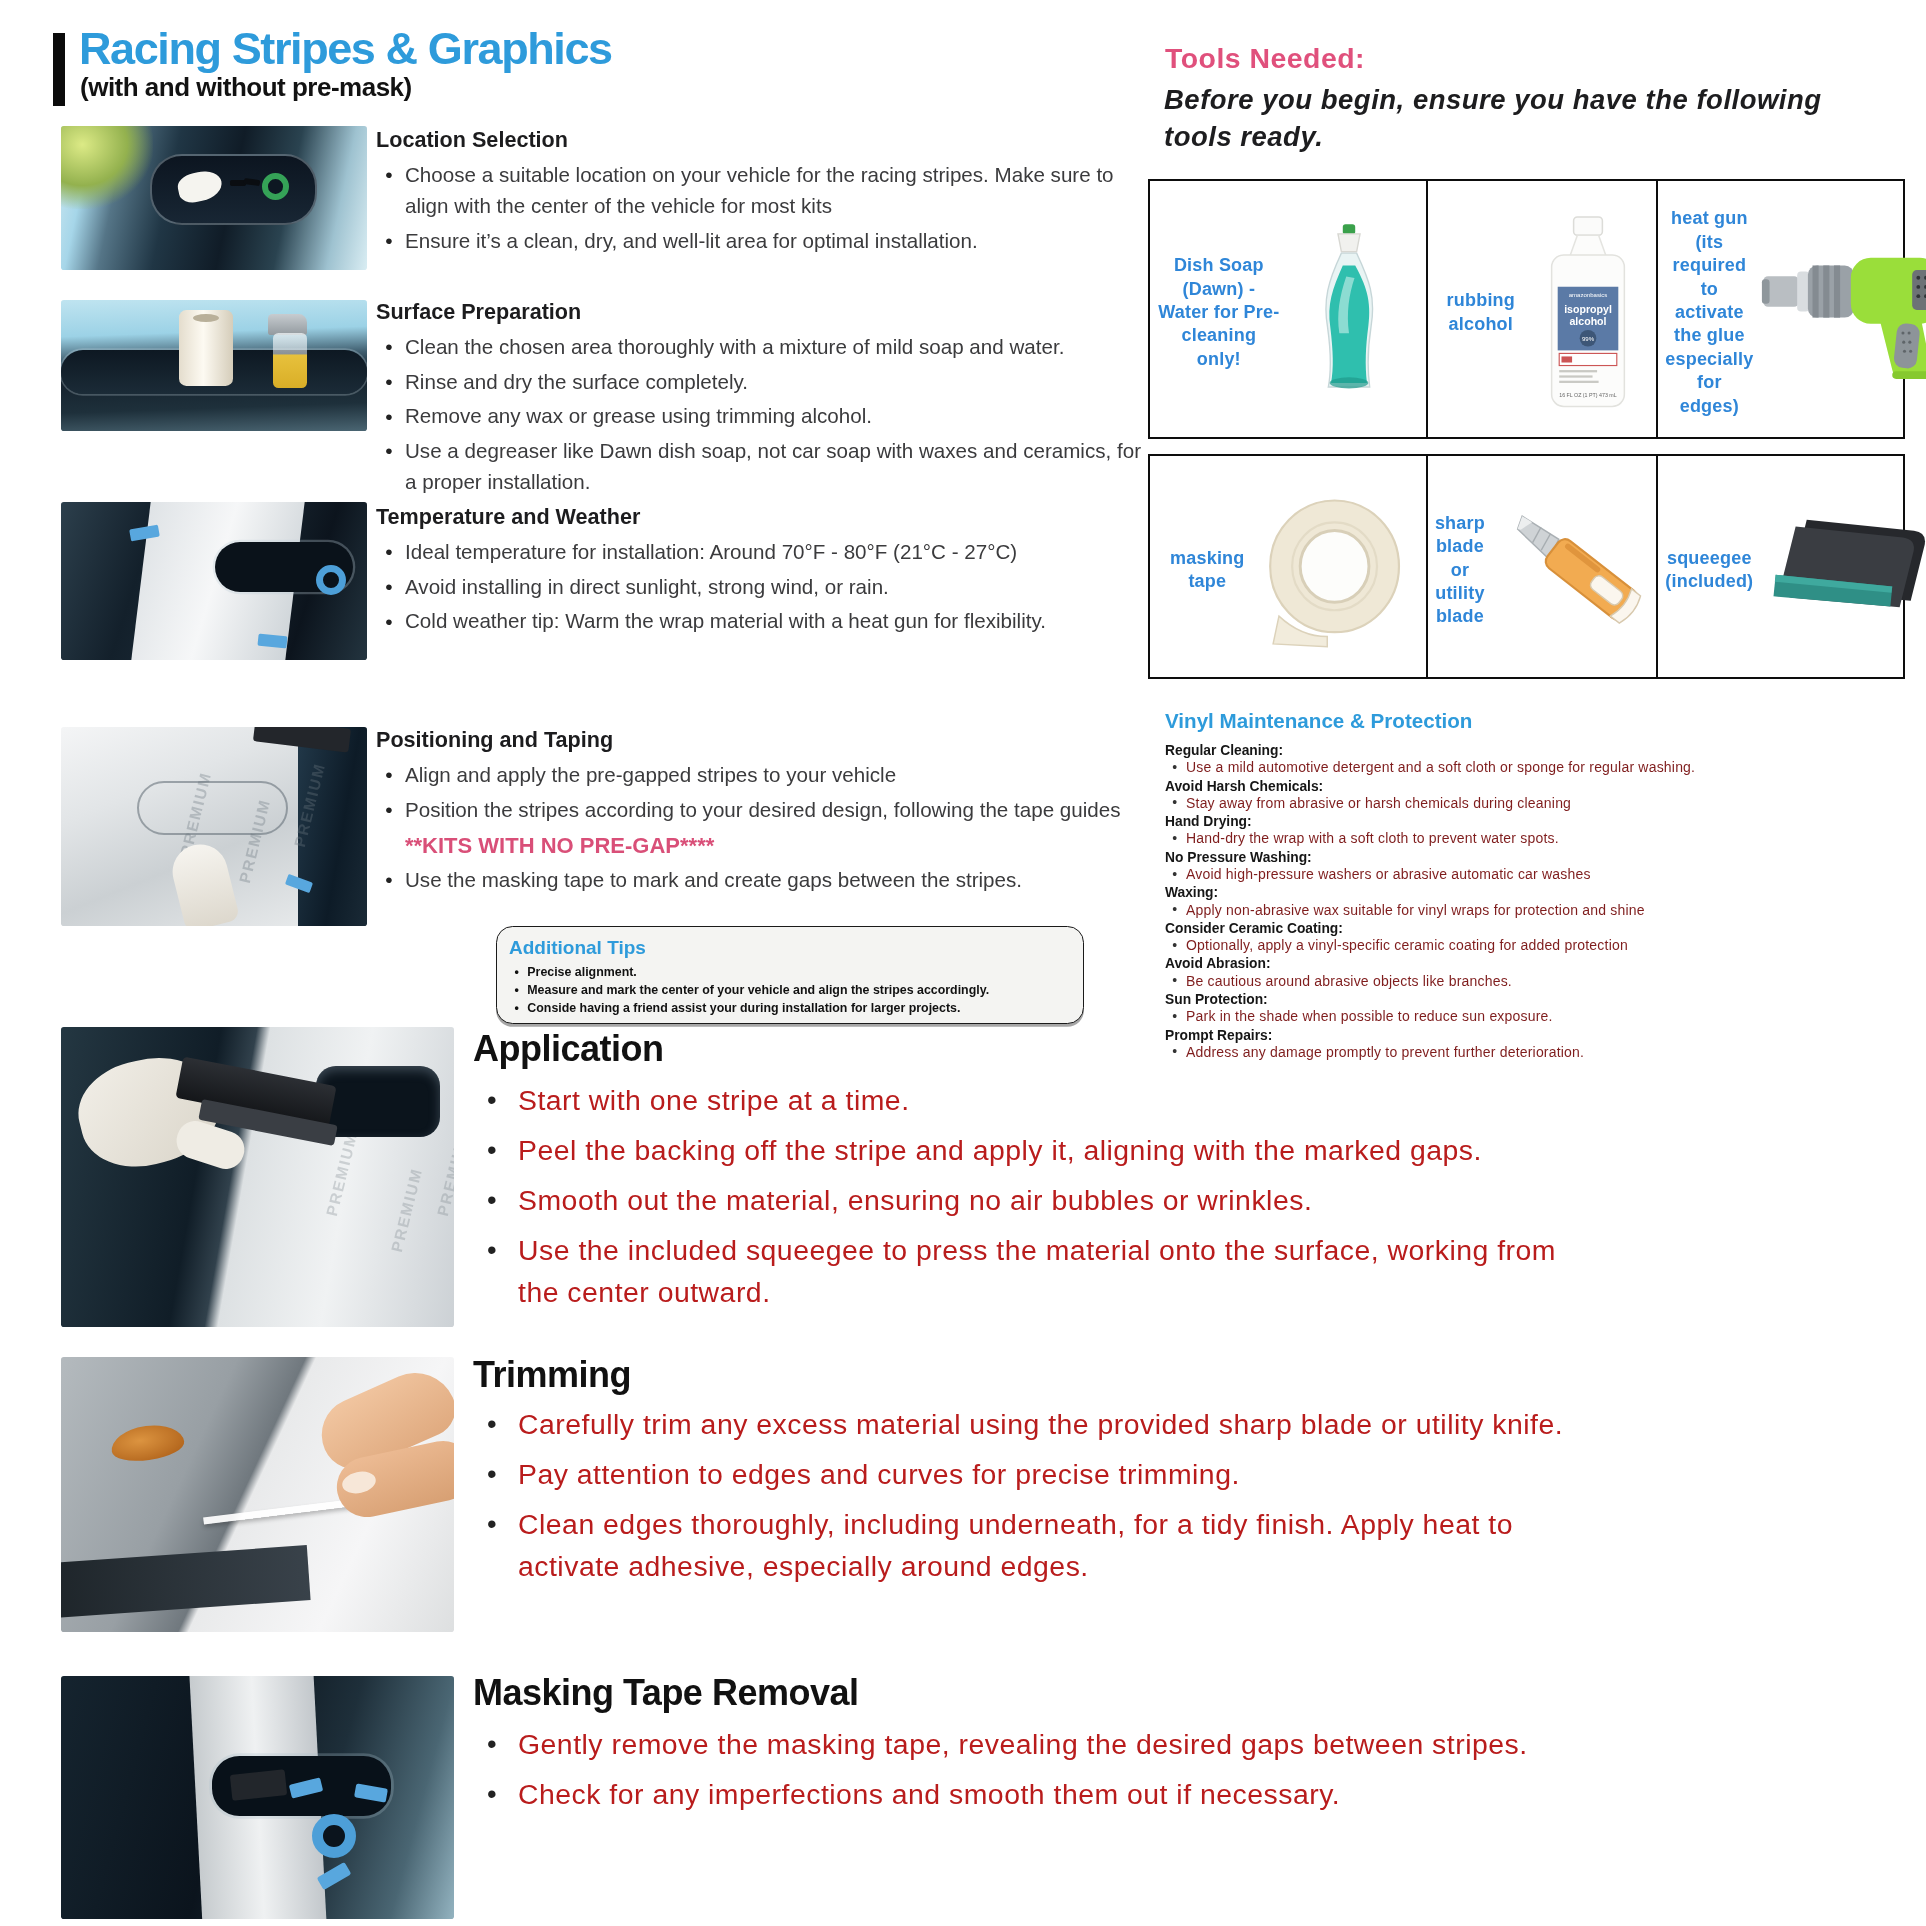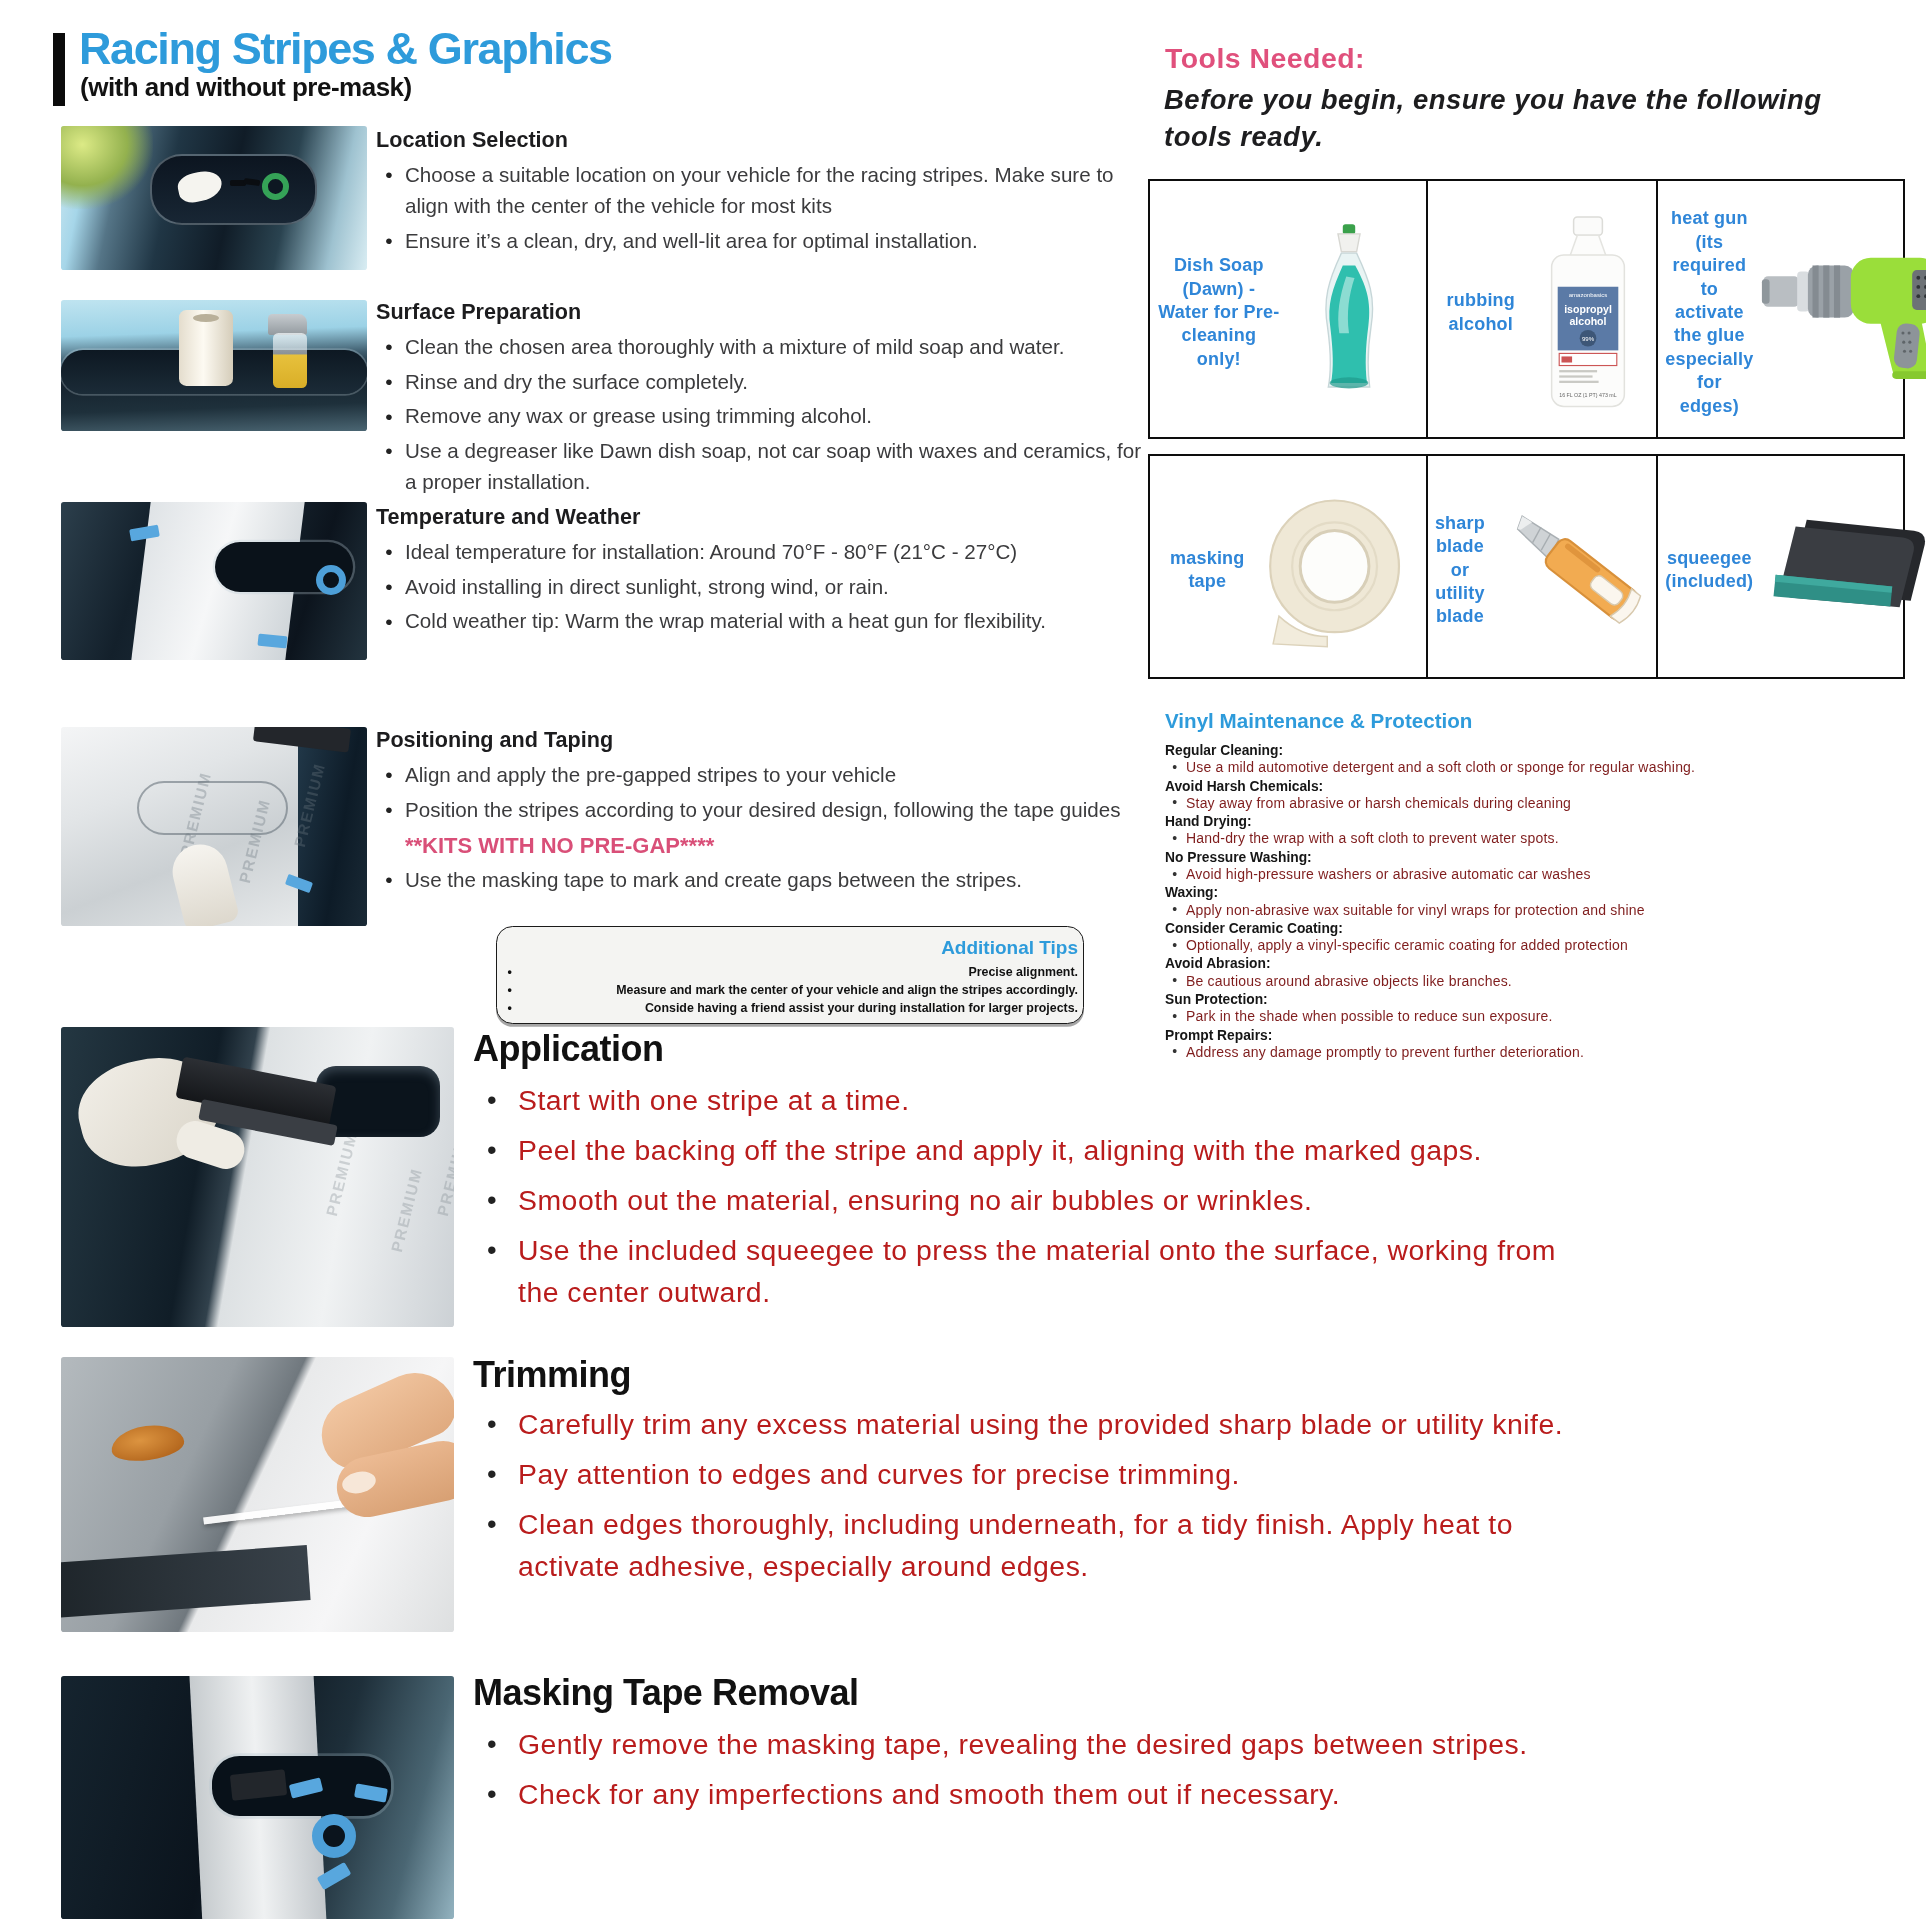--- a/index.html
+++ b/index.html
@@ -38,21 +38,21 @@
   
   #vm { position:absolute; left:1165px; top:709px; width:743px; }
   #vm h2 { font-size:20.6px; font-weight:800; color:var(--accent-blue,#2E9BDB); margin-bottom:10px; }
   .vm-item { margin-bottom:2.8px; }
   .vm-label { font-size:13.8px; font-weight:800; color:#161616; line-height:1.18; }
   .vm-text { position:relative; font-size:14px; color:#7f1d1d; line-height:1.18; padding-left:21px; letter-spacing:0.2px; }
   .vm-text::before { content:"\2022"; position:absolute; left:7.3px; top:-0.5px; color:#333; }
 
   
   #tips-box { position:absolute; left:496px; top:926px; width:588px; height:98px; background:var(--box-bg,#F4F4F2);
-              border:1.8px solid #1a1a1a; border-radius:16.5px; padding:10px 5px; box-shadow:0 2.8px 0 rgba(0,0,0,.35);text-align:right; }
+              border:1.8px solid #1a1a1a; border-radius:16.5px; padding:10px 12px; box-shadow:0 2.8px 0 rgba(0,0,0,.35); }
   #tips-box h4 { font-size:19px; font-weight:800; color:var(--accent-blue,#2E9BDB); margin-bottom:4.6px; }
   #tips-box li { position:relative; list-style:none; font-size:12.4px; font-weight:700; color:#111; line-height:1.45; padding-left:18.3px; }
   #tips-box li::before { content:"\2022"; position:absolute; left:5.5px; top:0; }
 
   
   .big-h { position:absolute; font-size:36px; font-weight:800; color:#111; letter-spacing:-0.5px; }
   .big-list { position:absolute; left:475px; width:1110px; list-style:none; }
   .big-list li { position:relative; padding-left:43px; font-size:28.4px; color:#b91c1c; line-height:1.5; letter-spacing:0.5px; margin-bottom:7.3px; }
   .big-list li::before { content:"\2022"; position:absolute; left:12px; top:0; font-size:27.5px; color:#222; }
 

